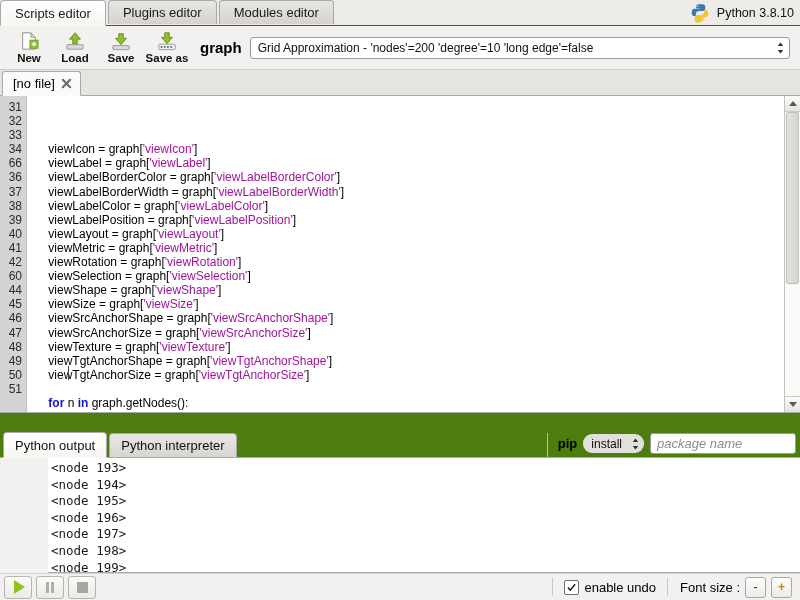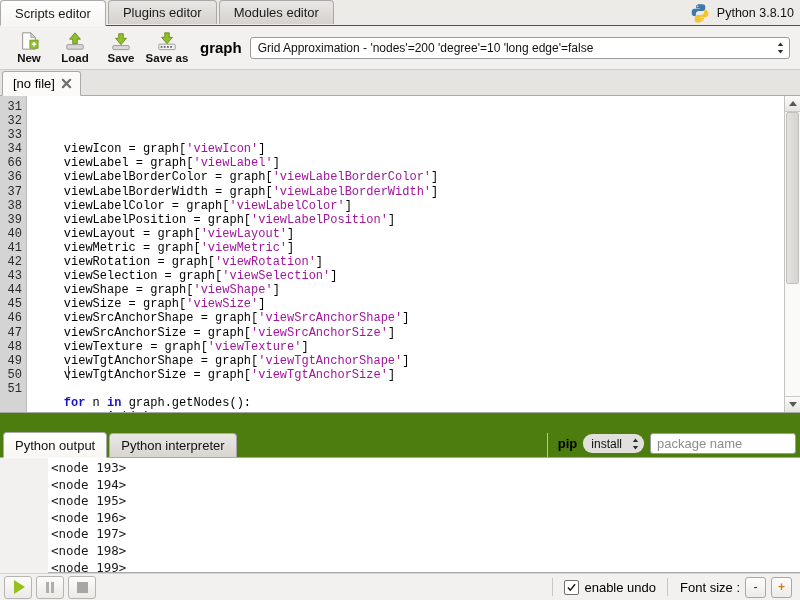--- a/index.html
+++ b/index.html
@@ -154,21 +154,21 @@
     display: flex;
     background: #ffffff;
     border-bottom: 1px solid #a9a9a9;
     position: relative;
     overflow: hidden;
   }
   .codearea {
     flex: 1;
     display: flex;
     overflow: hidden;
-    font-family: Liberation Mono, monospace;
+    font-family: Liberation Sans, sans-serif;
     font-size: 12px;
     line-height: 14.1px;
   }
   .gutter {
     width: 27px;
     background: #d4d4d4;
     color: #2b2b2b;
     text-align: right;
     padding: 4px 4px 0 0;
     box-sizing: border-box;
@@ -287,20 +287,21 @@
     height: 21px;
     background: #fff;
     border: 1px solid #9b9b9b;
     border-radius: 3px;
     display: flex;
     align-items: center;
     padding: 0 6px;
     box-sizing: border-box;
     font-size: 13px;
     color: #8d8d8d;
+    font-style: italic;
   }
   .outbody {
     flex: 1;
     background: #ffffff;
     display: flex;
     overflow: hidden;
     border-bottom: 1px solid #a9a9a9;
     margin-left: 48px;
   }
   .outtext {
@@ -446,21 +447,21 @@
           <div>33</div>
           <div>34</div>
           <div>66</div>
           <div>36</div>
           <div>37</div>
           <div>38</div>
           <div>39</div>
           <div>40</div>
           <div>41</div>
           <div>42</div>
-          <div>43</div>
+          <div>60</div>
           <div>44</div>
           <div>45</div>
           <div>46</div>
           <div>47</div>
           <div>48</div>
           <div>49</div>
           <div>50</div>
           <div>51</div>
         </div>
       <div class="codelines" id="codelines">

